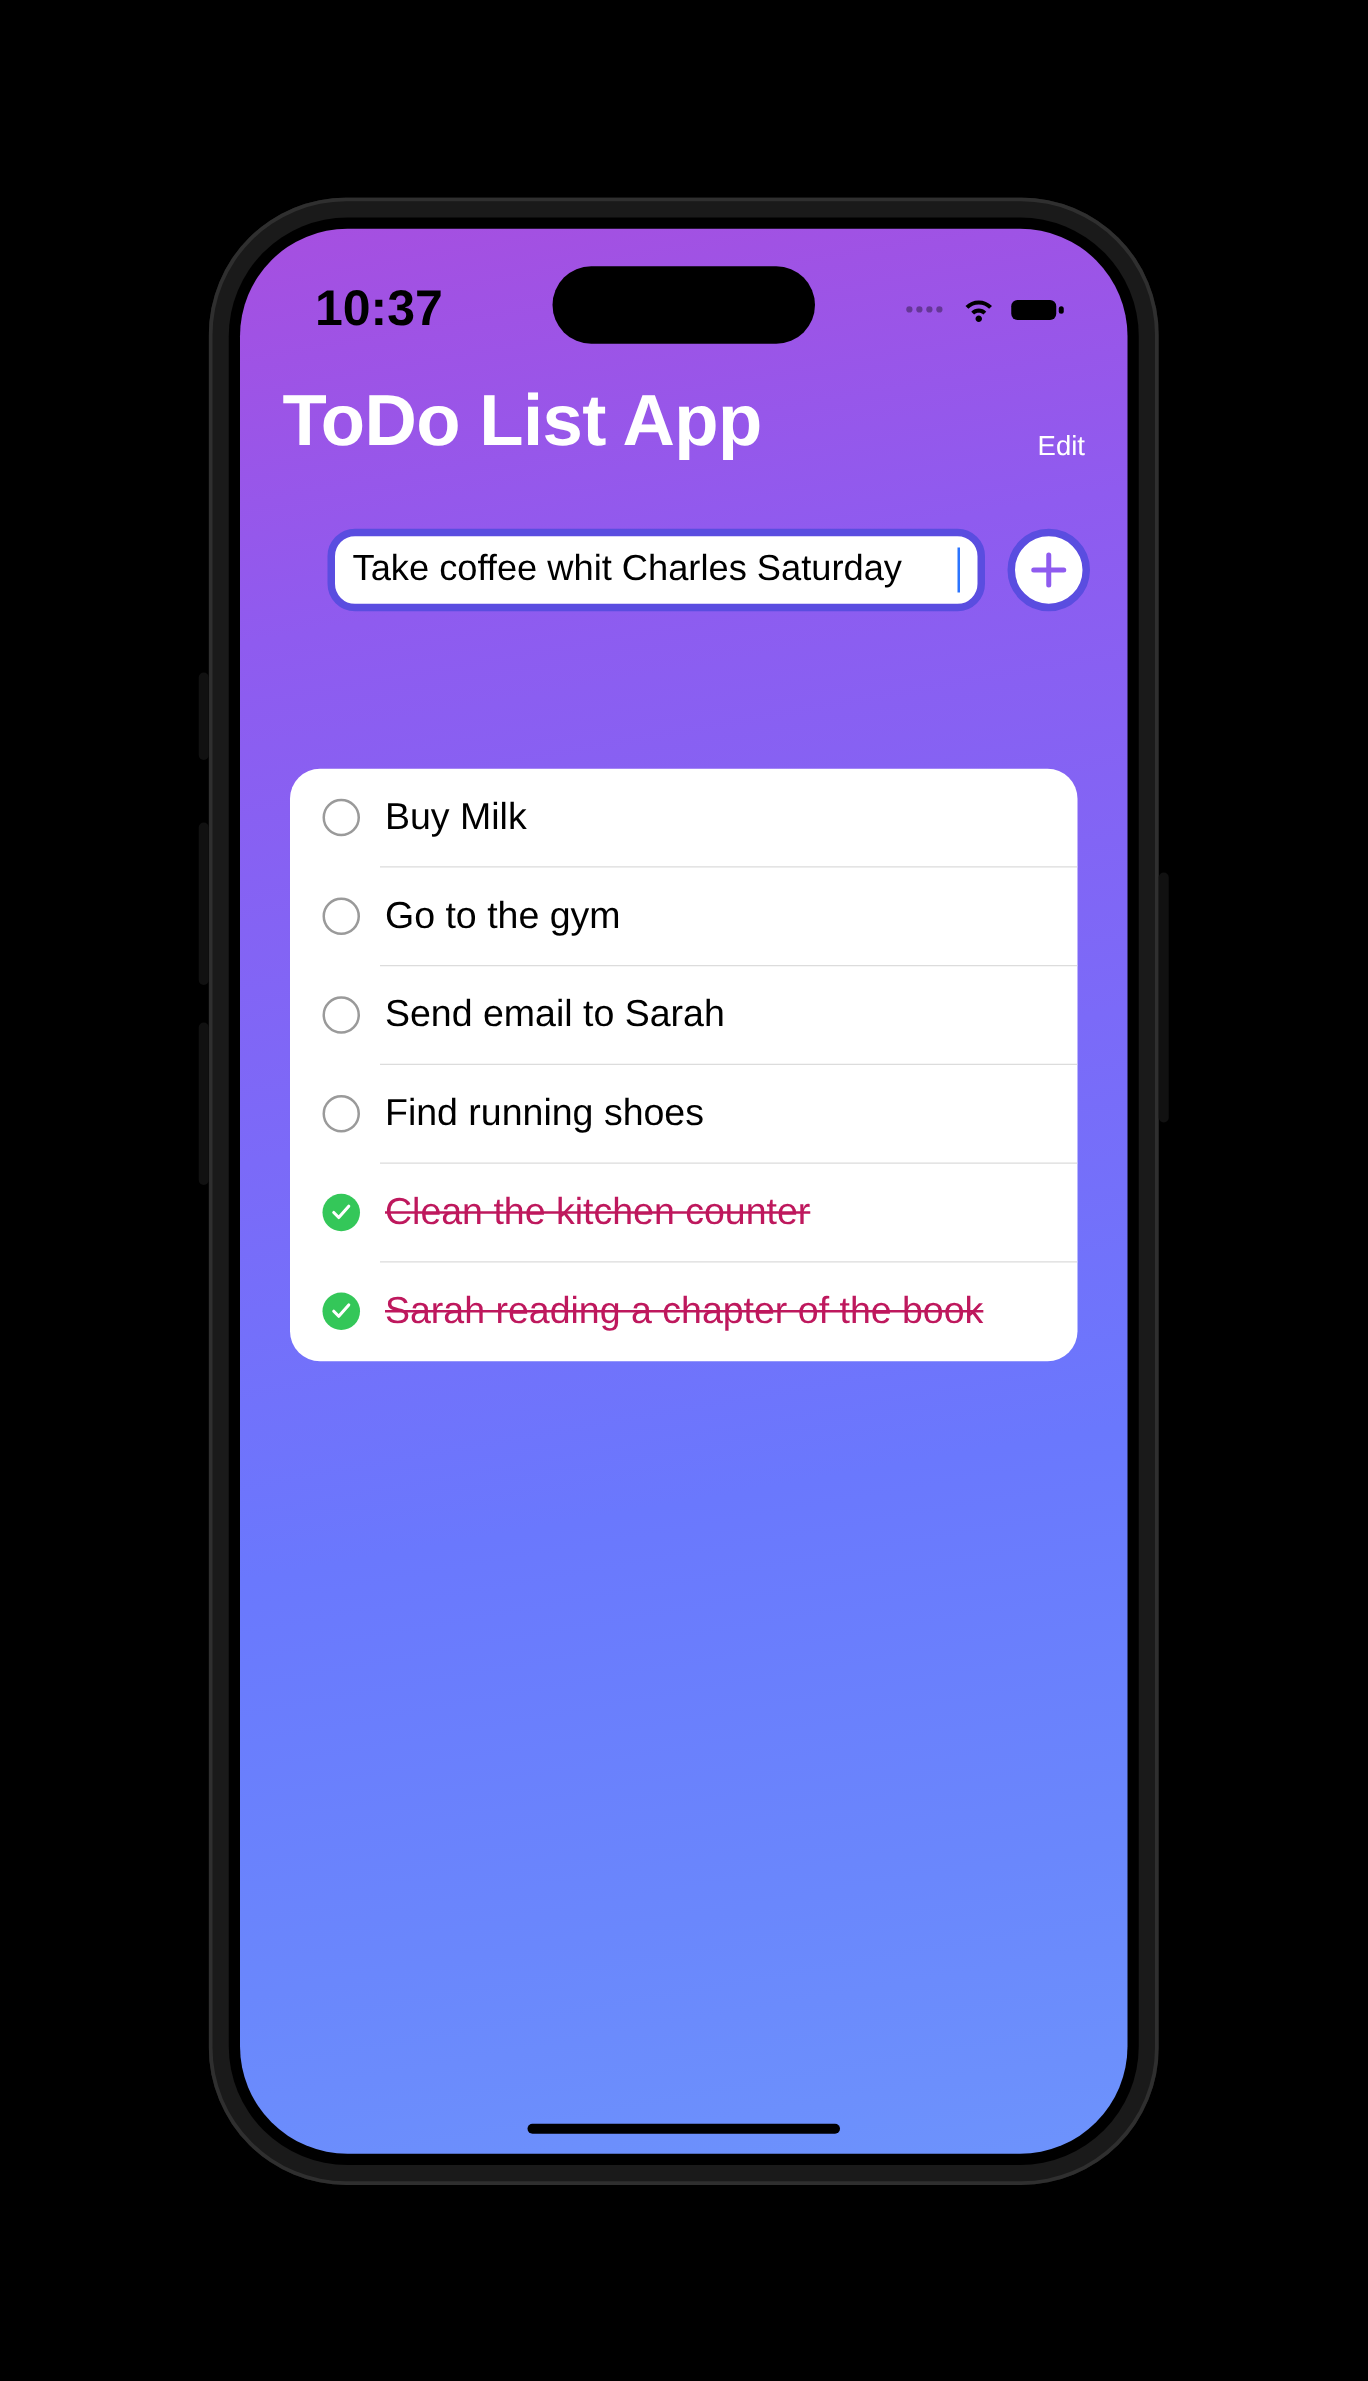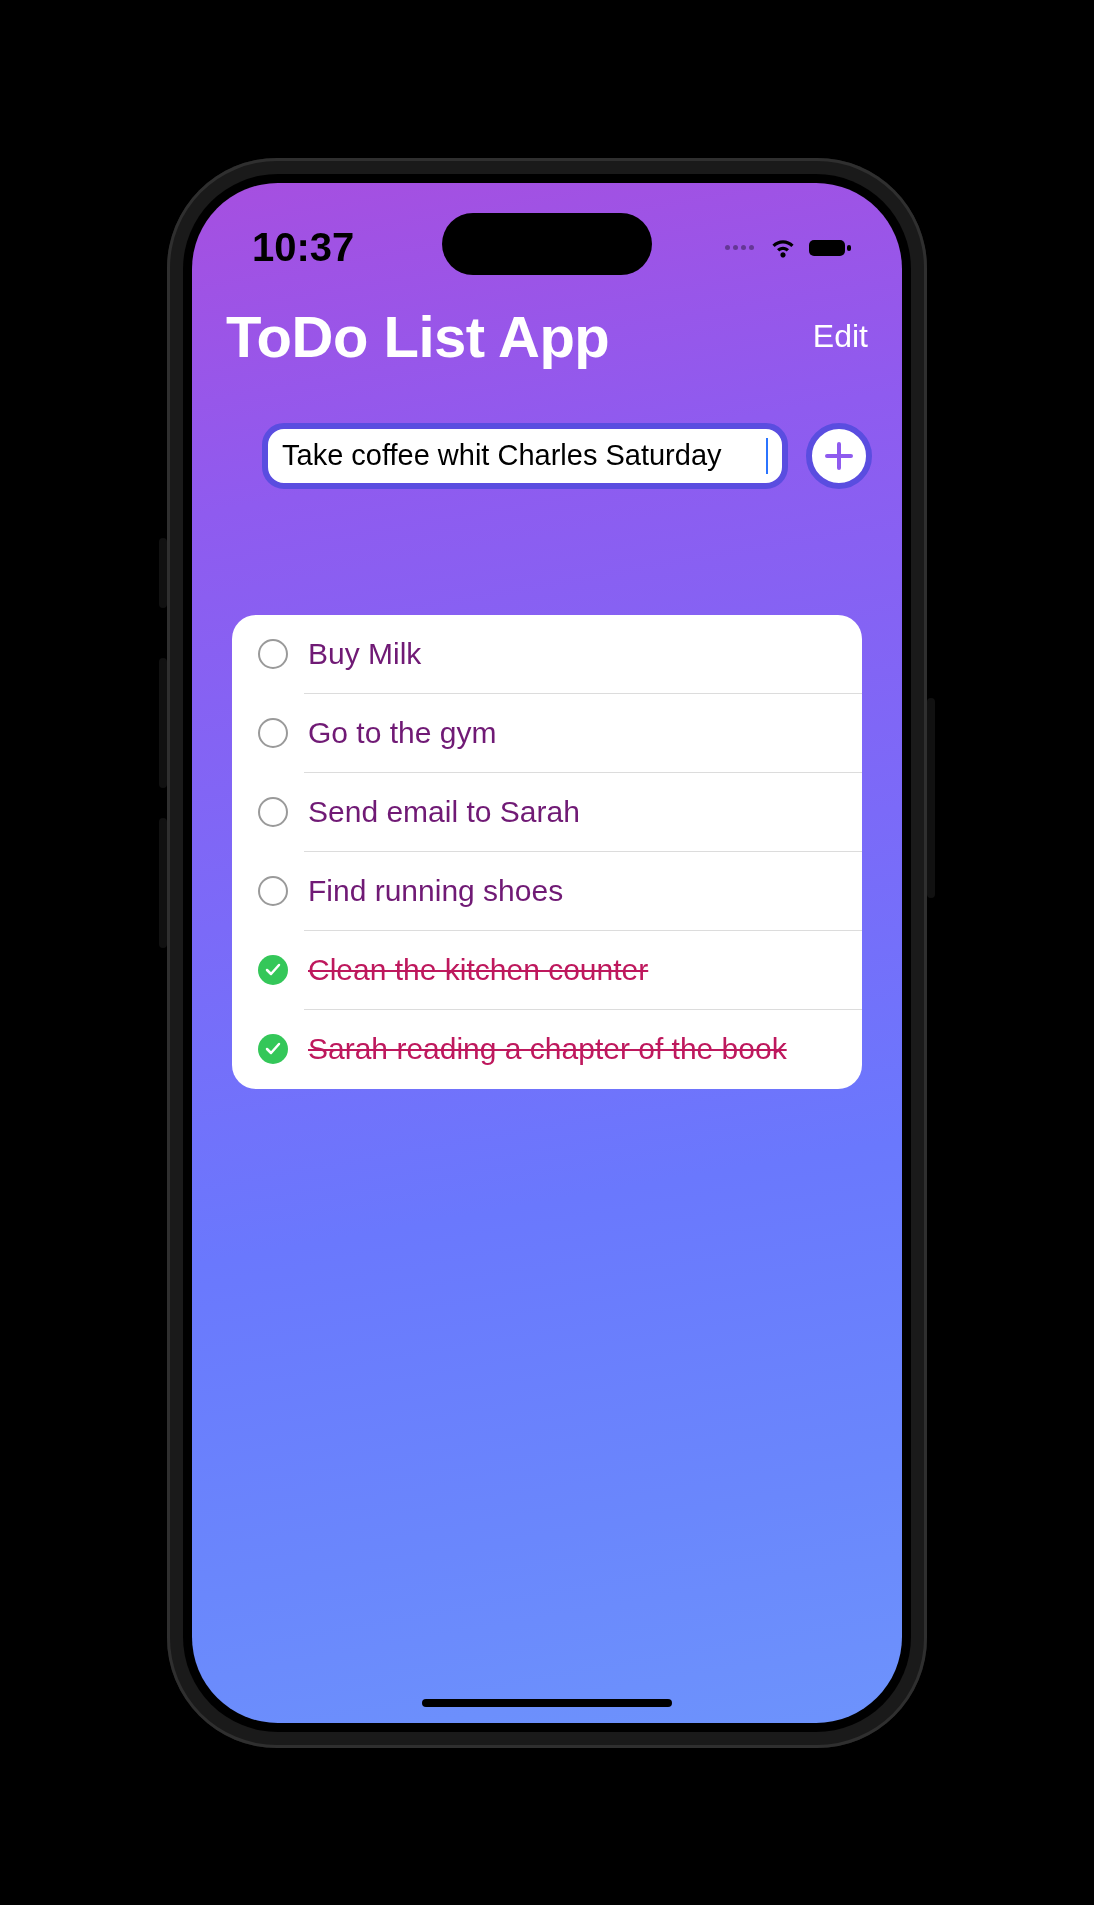--- a/index.html
+++ b/index.html
@@ -104,31 +104,31 @@
   }
   .wifi-icon svg, .battery-icon svg { display:block; }
 
   
   .header {
     position: absolute;
     top: 120px;
     left: 0; right: 0;
     padding: 0 34px;
     display:flex;
-    align-items:center;
+    align-items:flex-end;
     justify-content: space-between;
   }
   .app-title {
     font-size: 58px;
     font-weight: 700;
     color:#fff;
     letter-spacing: -0.5px;
   }
   .edit-btn {
-    font-size: 32px;
+    font-size: 22px;
     font-weight: 400;
     color:#fff;
   }
 
   
   .input-row {
     position:absolute;
     top: 240px;
     left: 30px; right: 30px;
     display:flex;
@@ -213,21 +213,21 @@
     border-radius:50%;
     background:#34c759;
     flex-shrink:0;
     display:flex;
     align-items:center;
     justify-content:center;
   }
   .check svg { display:block; }
   .todo-text {
     font-size: 30px;
-    color:#701a75;
+    color:#000000;
   }
   .done .todo-text {
     color:#be185d;
     text-decoration: line-through;
     text-decoration-thickness: 2px;
   }
 </style>
 </head>
 <body>
 

